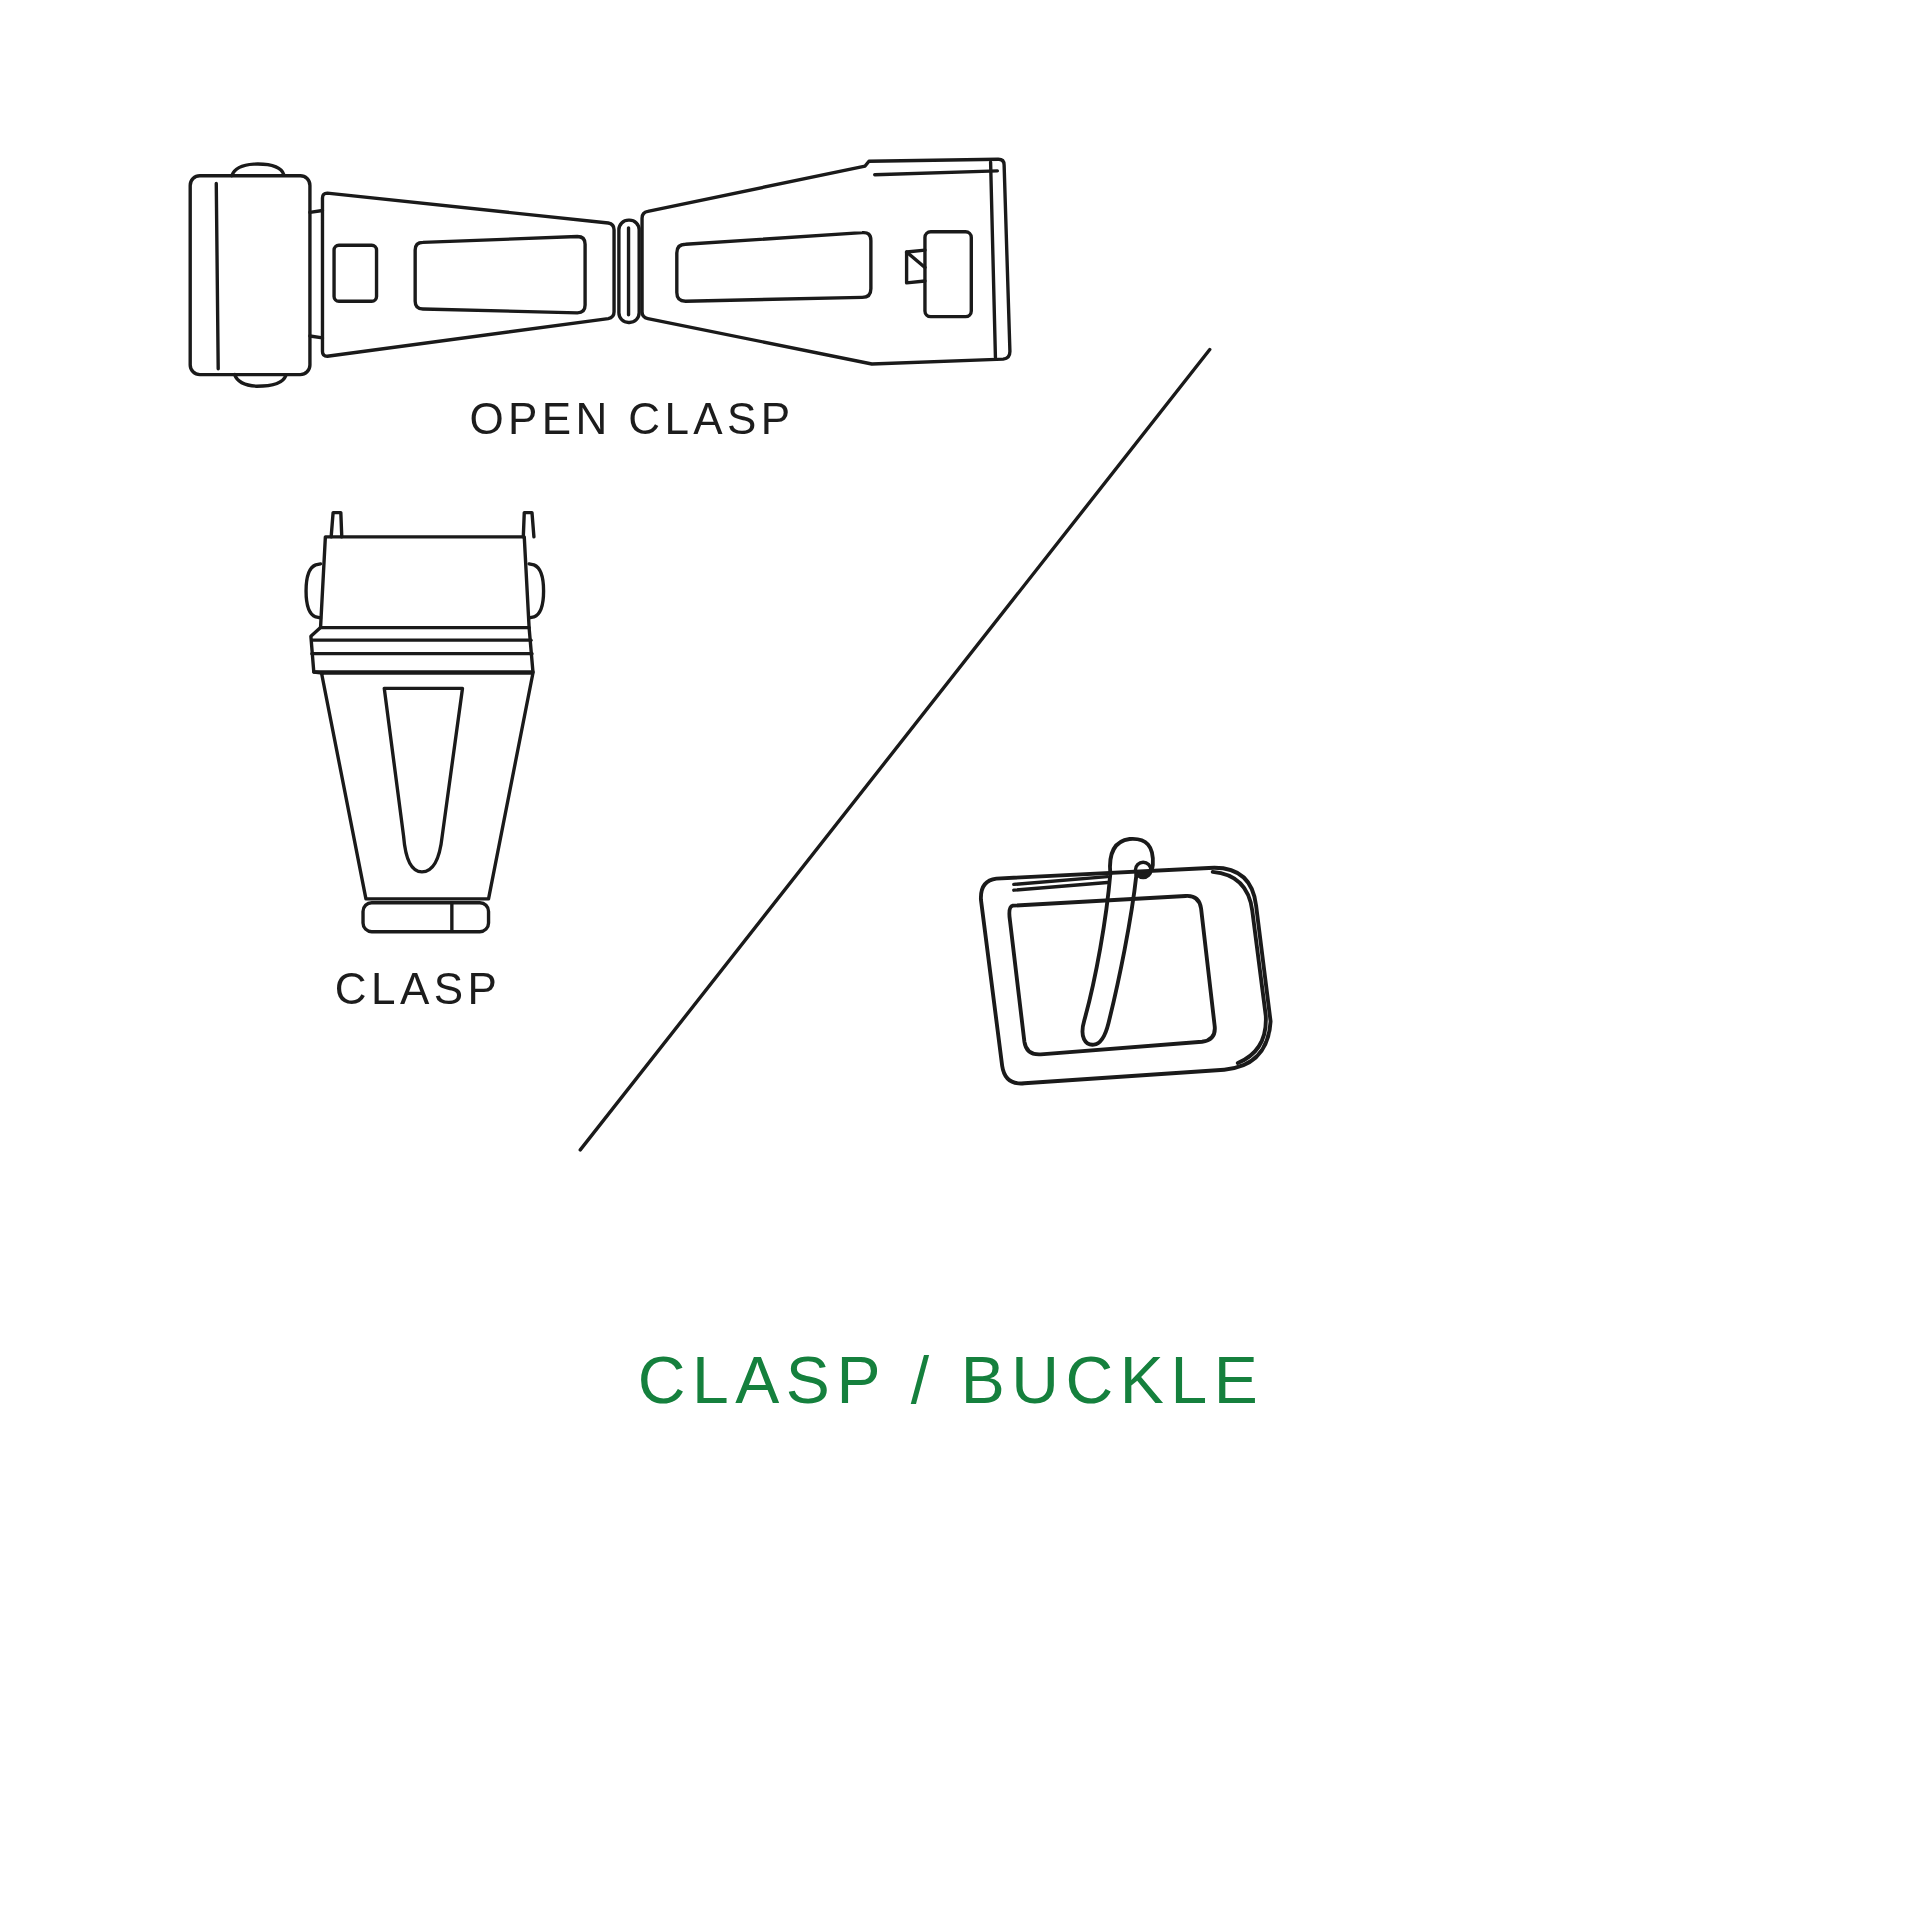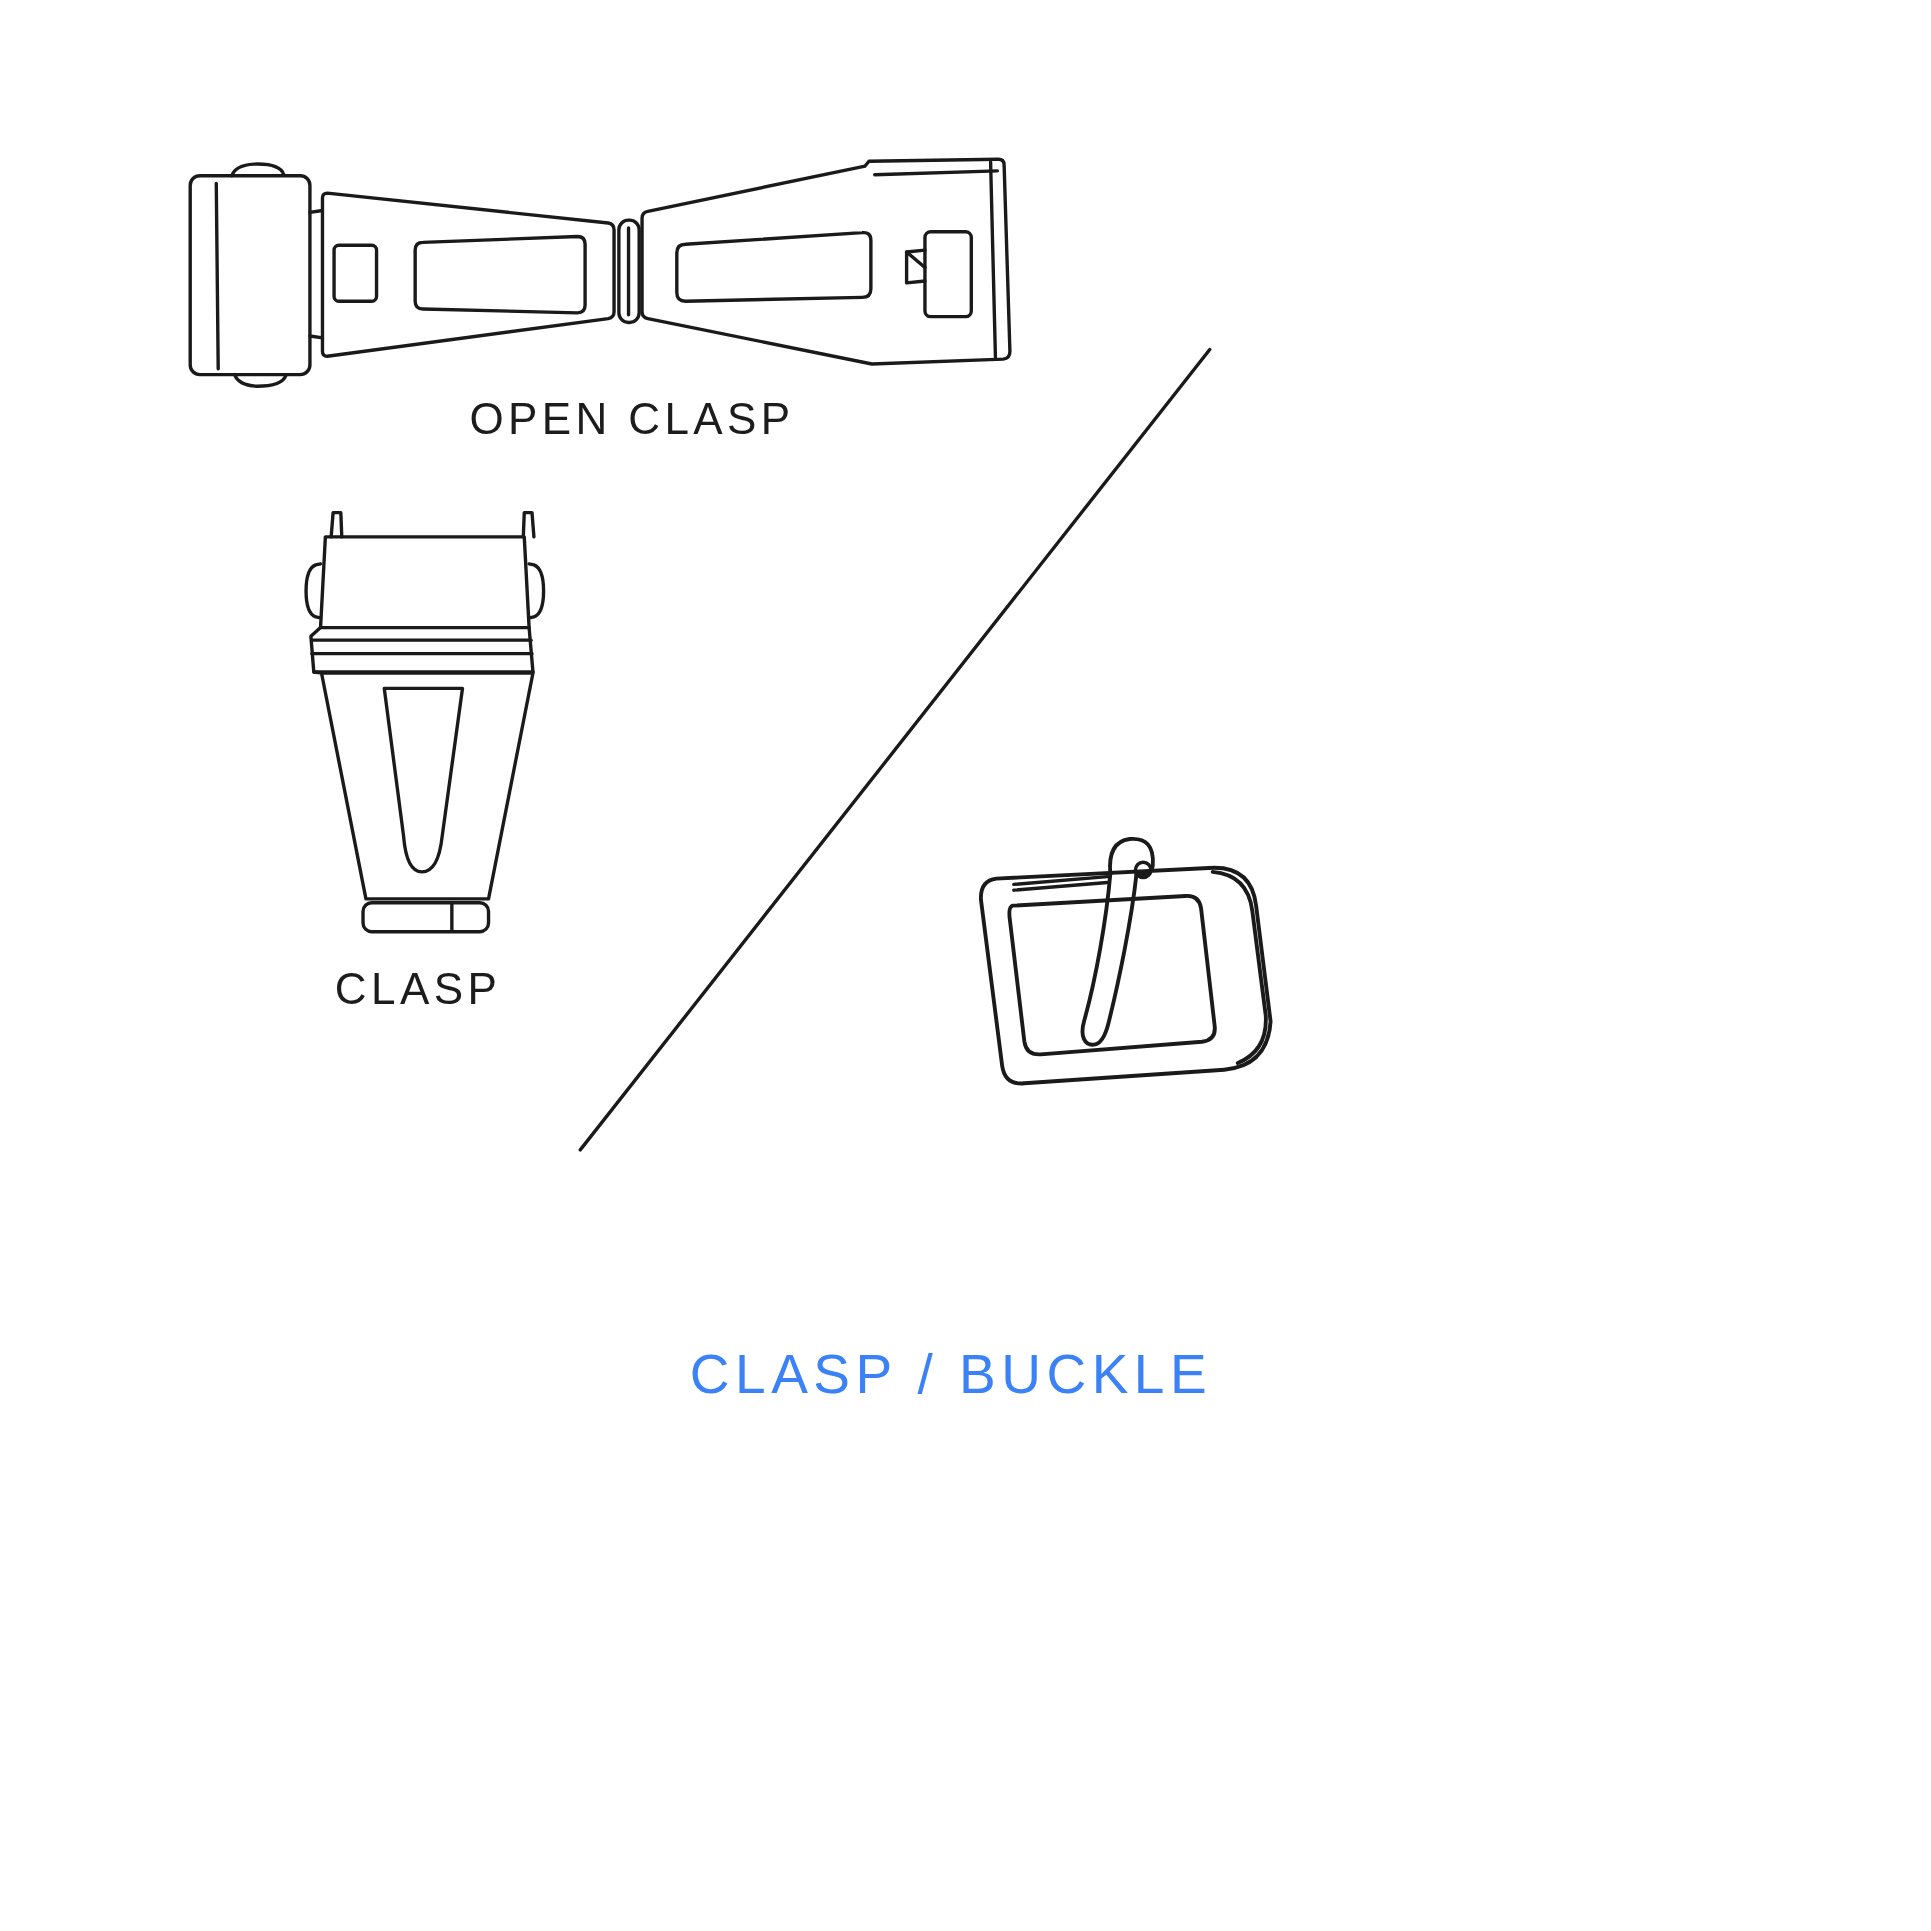--- a/index.html
+++ b/index.html
@@ -29,22 +29,22 @@
     letter-spacing: 0.1em;
     white-space: nowrap;
   }
   .caption-open { left: 632px; top: 394px; }
   .caption-closed { left: 418px; top: 964px; }
   .title {
     position: absolute;
     left: 951px;
     top: 1342px;
     transform: translateX(-50%);
-    color: #3b82f6;
-    font-size: 55px;
+    color: #15803d;
+    font-size: 66px;
     font-weight: 400;
     letter-spacing: 0.1em;
     white-space: nowrap;
   }
   svg .ink {
     fill: none;
     stroke: #1a1a1a;
     stroke-width: 3.5;
     stroke-linecap: round;
     stroke-linejoin: round;

